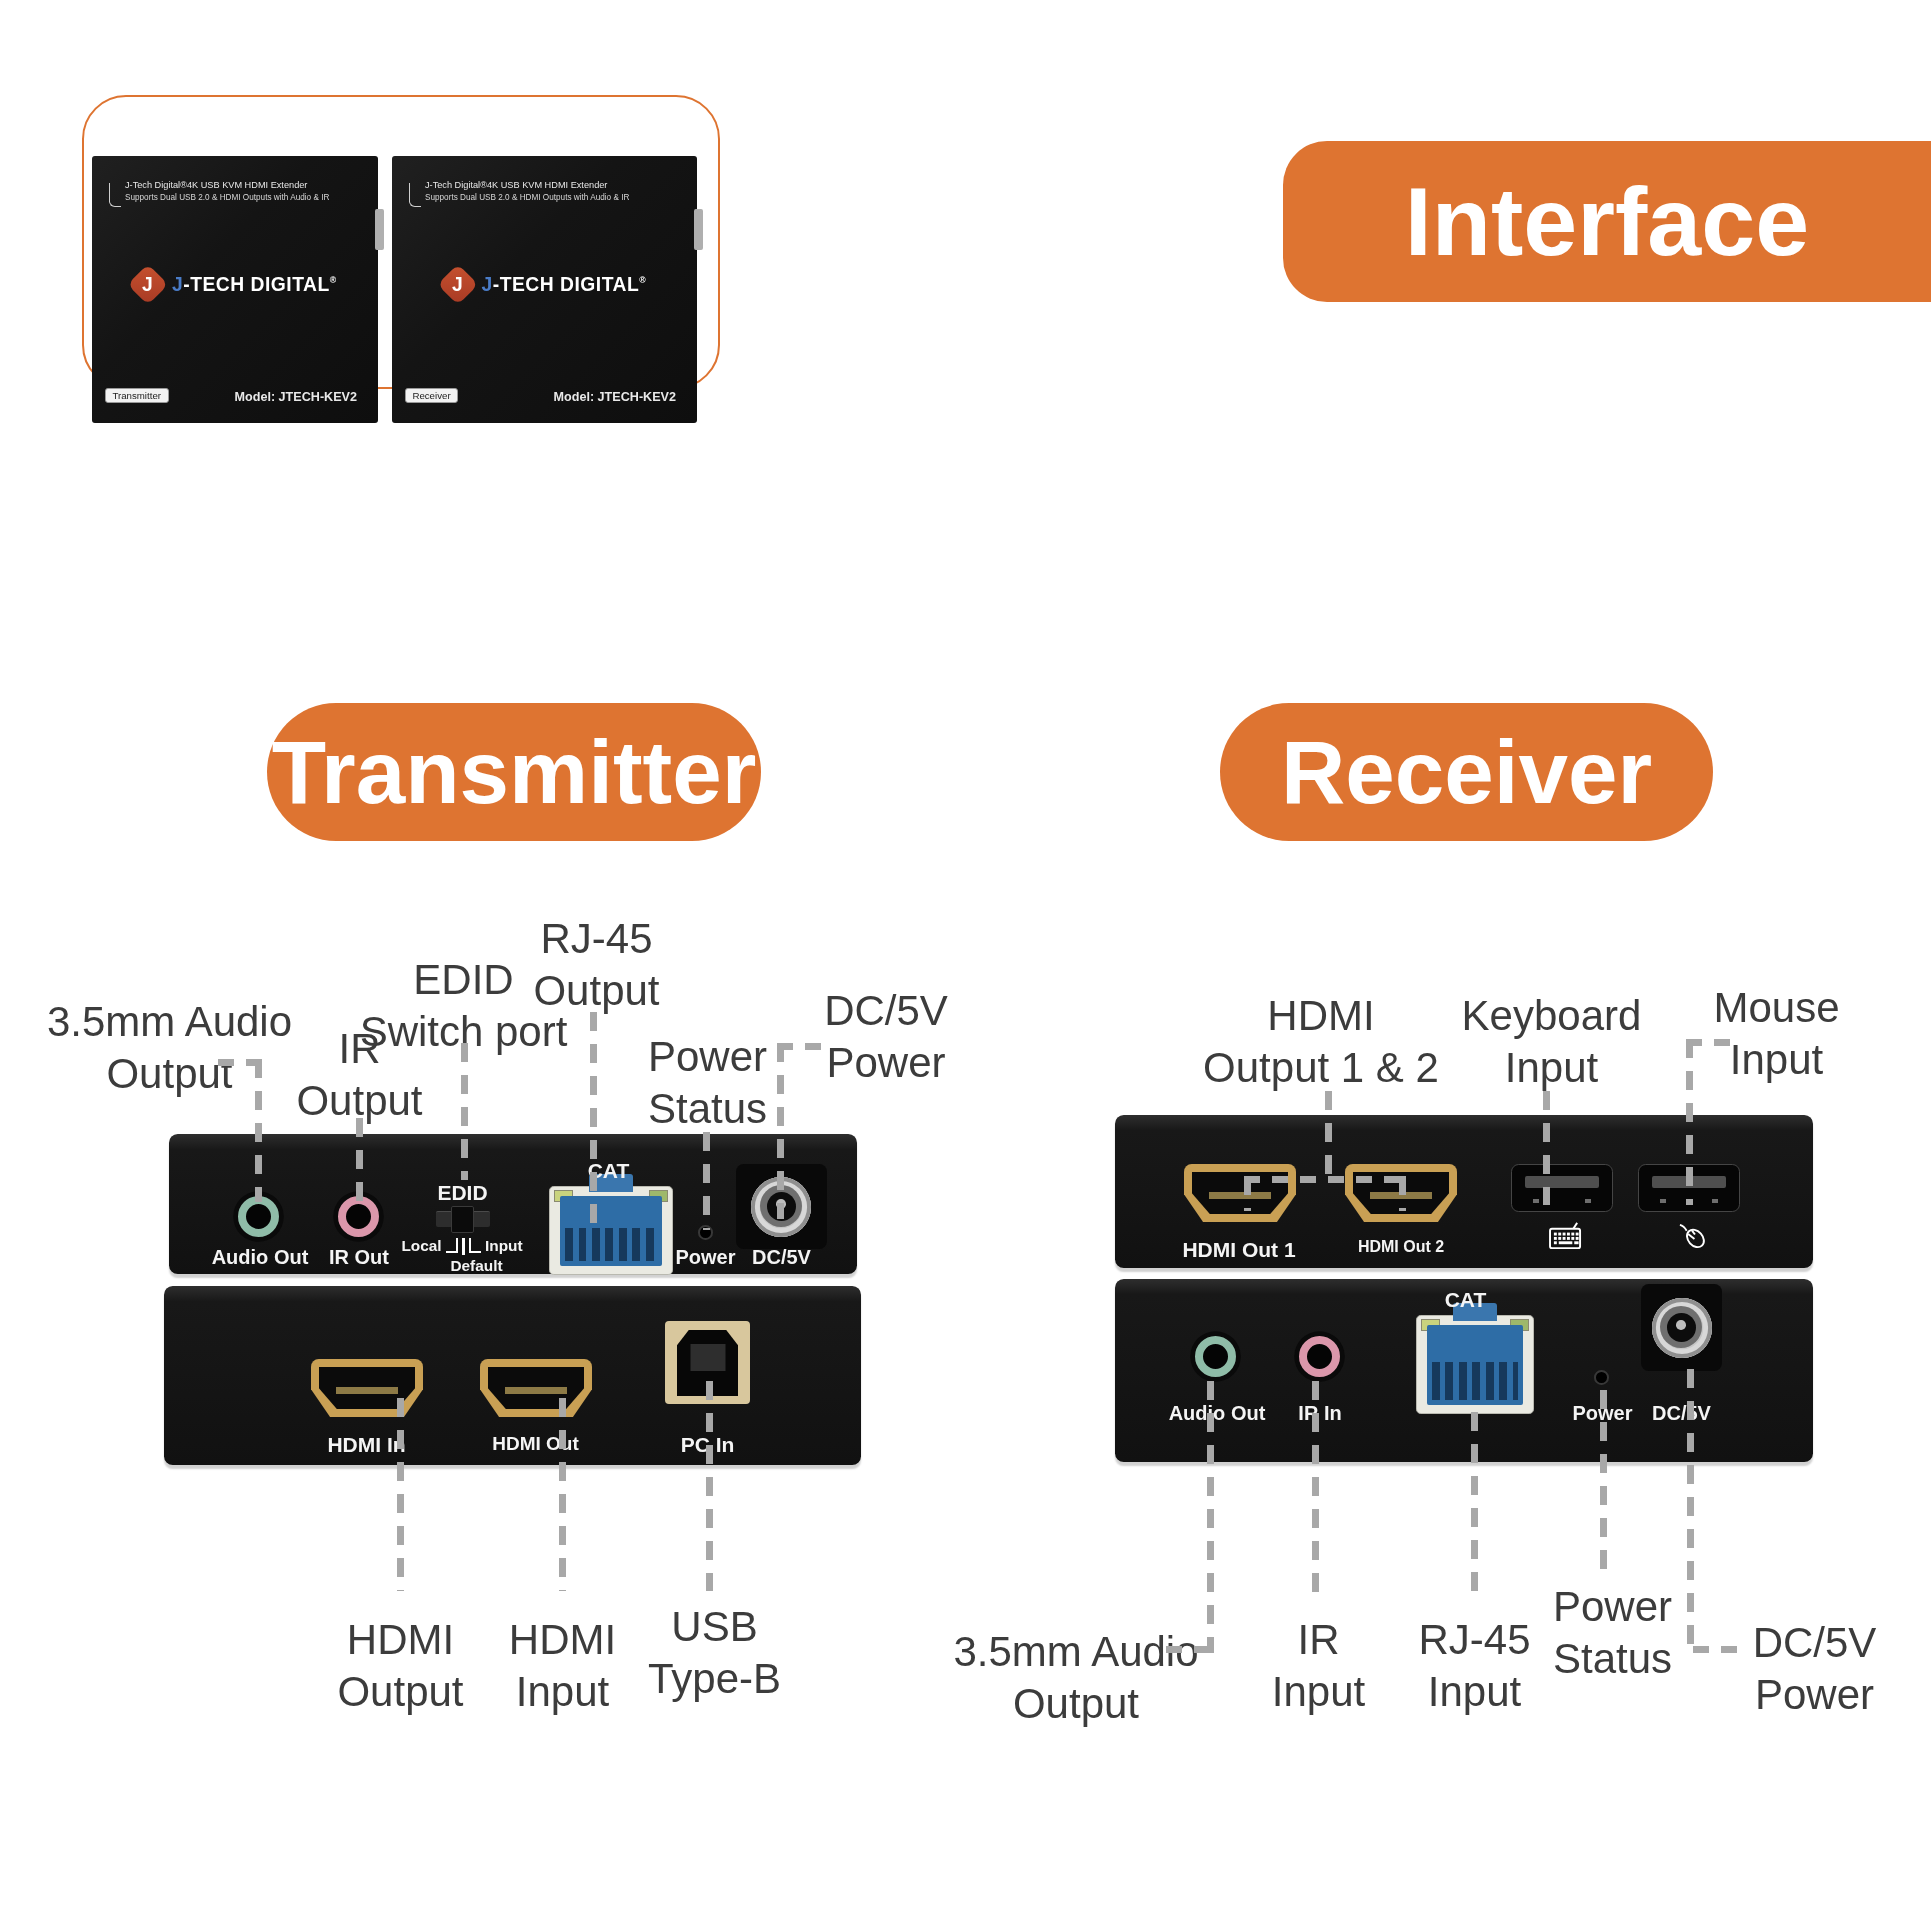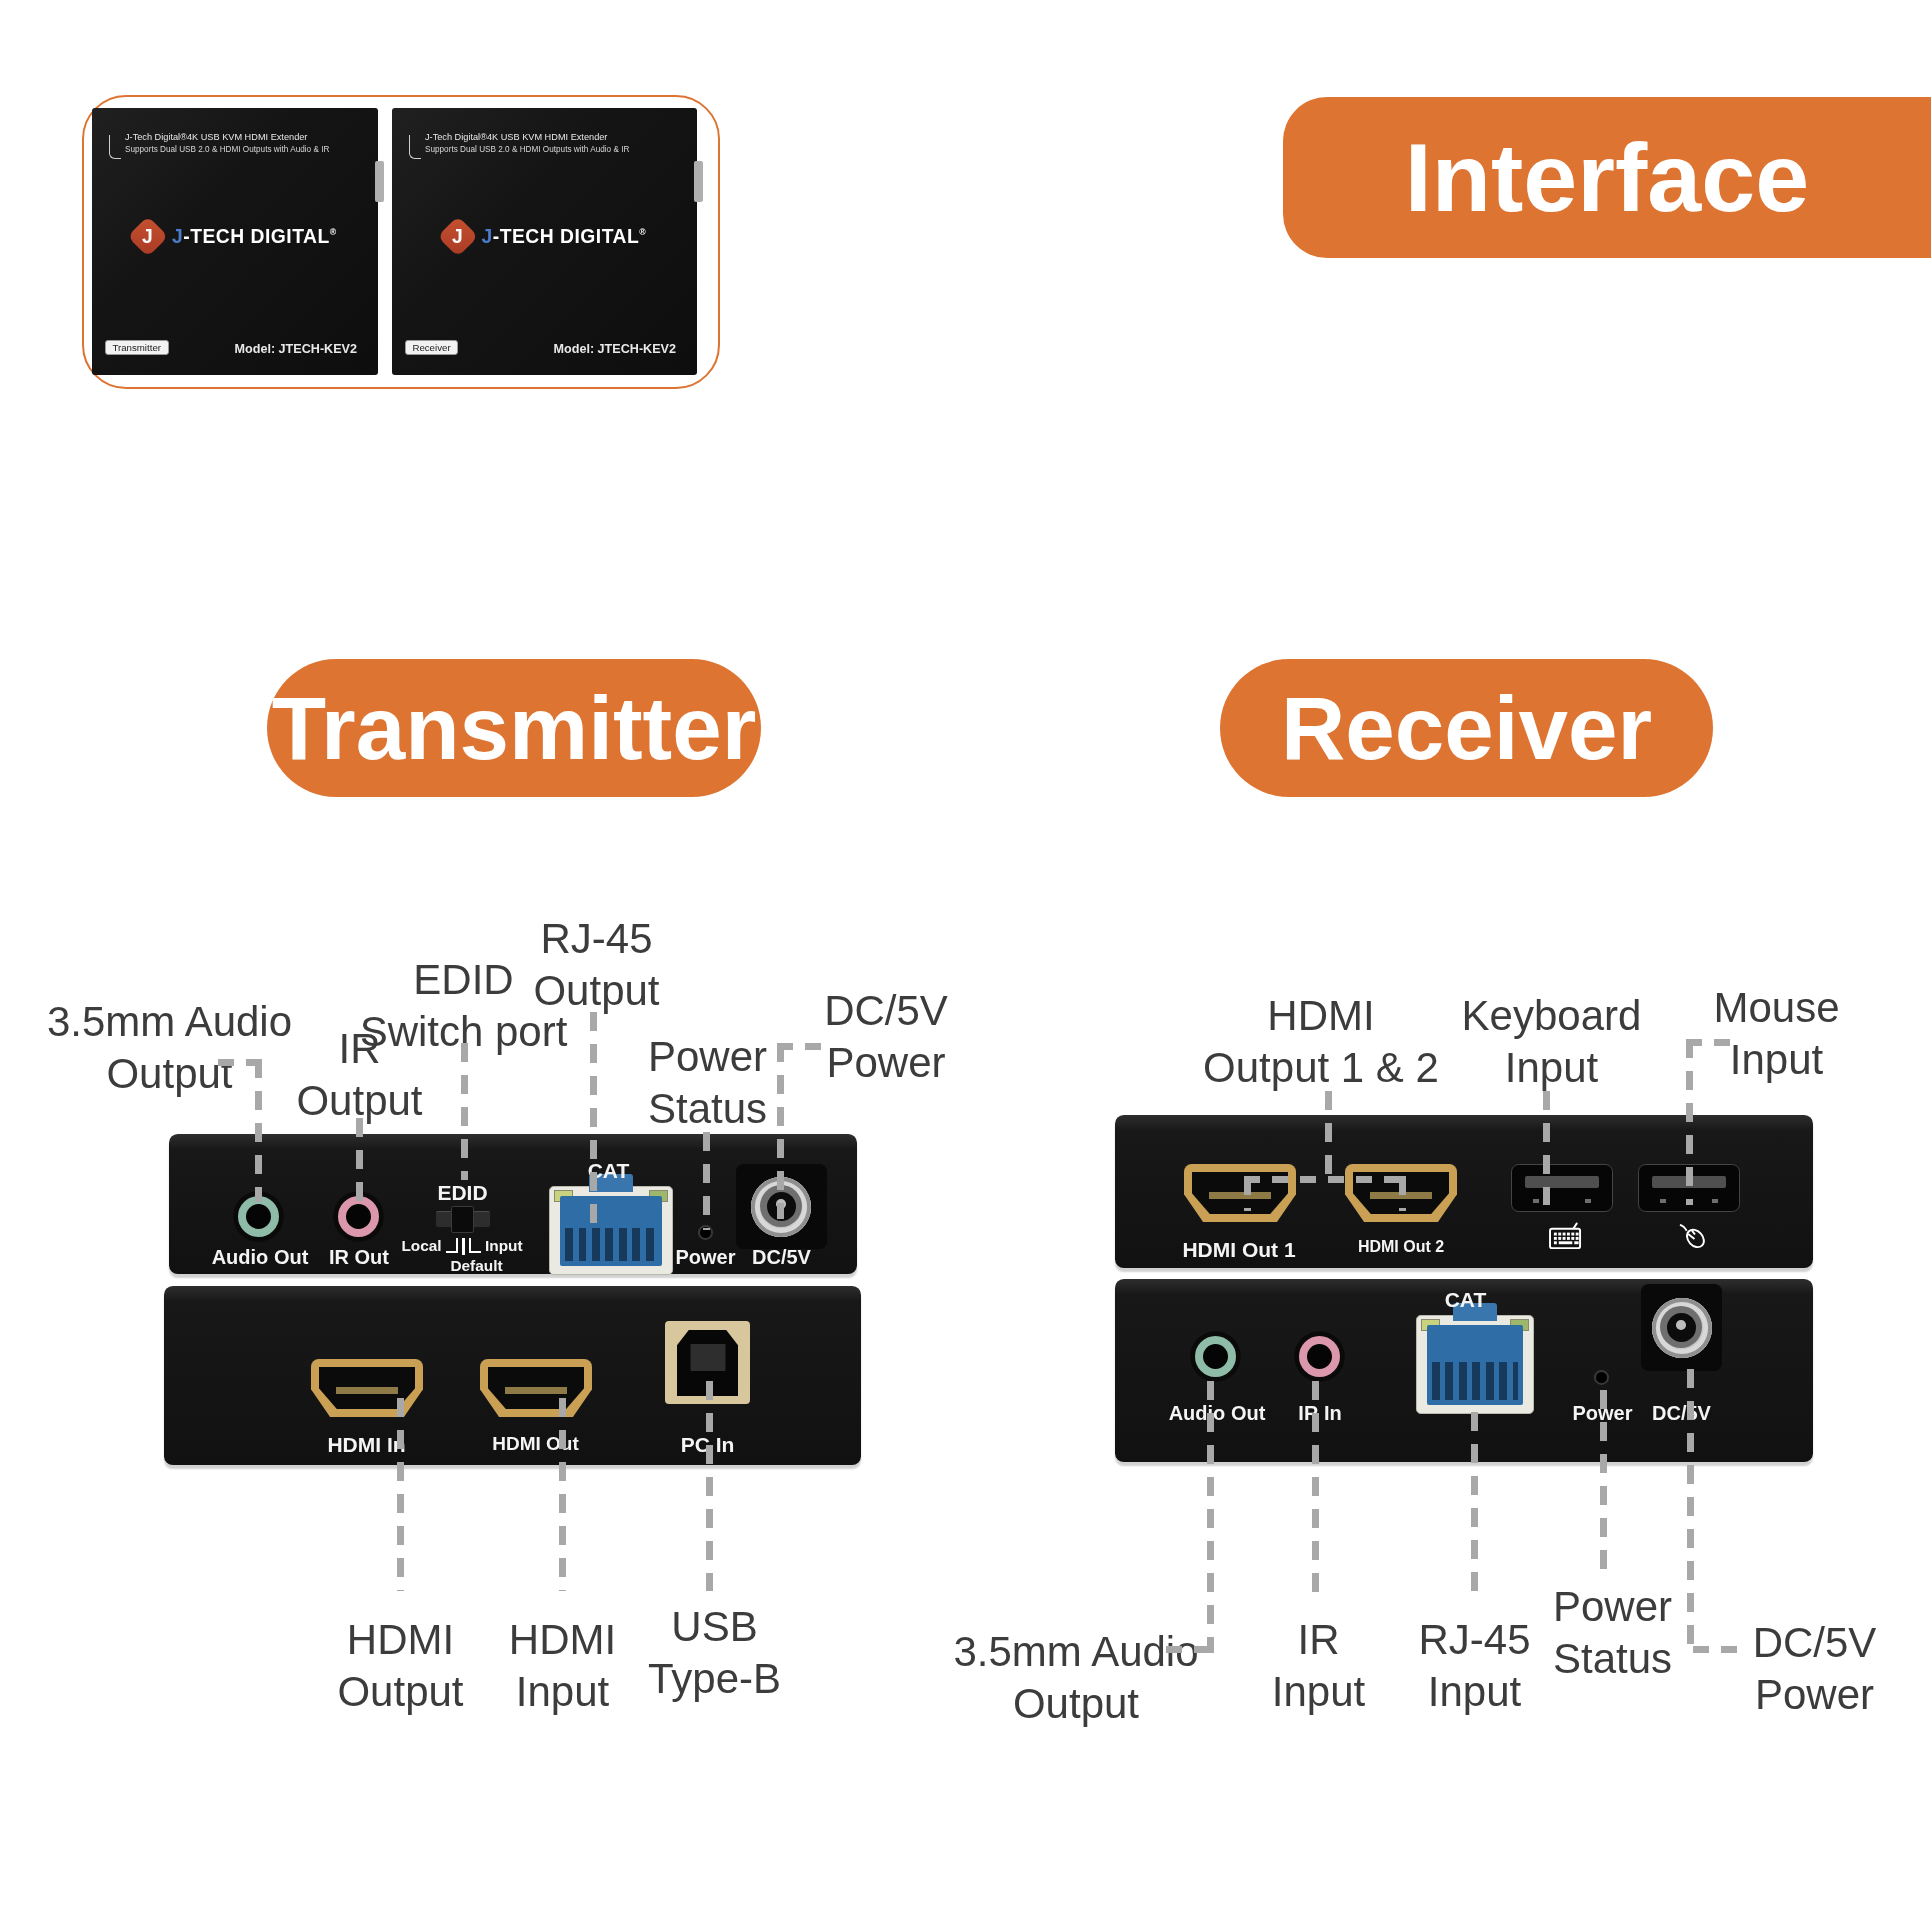--- a/index.html
+++ b/index.html
@@ -2,21 +2,21 @@
 <html><head>
 <meta charset="utf-8">
 <style>
   html,body{margin:0;padding:0;background:#ffffff;}
   #stage{position:relative;width:1931px;height:1931px;background:#ffffff;overflow:hidden;
          font-family:"Liberation Sans", sans-serif;}
   .abs{position:absolute;}
 
   
   .badge{position:absolute;background:#DE7431;color:#ffffff;font-weight:bold;
-         display:flex;align-items:center;justify-content:center;}
+         display:flex;align-items:center;justify-content:center;margin-top:44px;}
   .badge-pill{border-radius:71px;font-size:89px;}
   .badge-tab{border-radius:44px 0 0 44px;font-size:97px;}
 
   
   .callout{position:absolute;color:#3C3C3C;font-size:42px;line-height:52px;
            text-align:center;white-space:nowrap;}
 
   
   .vline{position:absolute;width:6.8px;z-index:6;
          background-image:repeating-linear-gradient(180deg,#A8A8A8 0 19.3px,transparent 19.3px 32px);}
@@ -85,21 +85,21 @@
   
   .usbb{position:absolute;width:85px;height:83px;background:#D8C79D;border-radius:3.9px;z-index:2;}
   .usbb-port{position:absolute;left:11.6px;right:11.6px;top:8.7px;bottom:7.7px;background:#070707;
              clip-path:polygon(0 24%,20% 0,80% 0,100% 24%,100% 100%,0 100%);}
   .usbb-inner{position:absolute;left:50%;top:23px;transform:translateX(-50%);
               width:35px;height:27px;background:#2e2e2e;}
 
   
   .photo-border{position:absolute;border:2.9px solid #DE7431;border-radius:44px;}
   .pbox{position:absolute;background:linear-gradient(135deg,#202020 0%,#141414 40%,#0e0e0e 100%);
-        border-radius:2.9px;}
+        border-radius:2.9px;margin-top:48px;}
   .pbox-head{position:absolute;color:#E8E8E8;line-height:12.6px;white-space:nowrap;}
   .pbox-head .l1{font-size:9.2px;}
   .pbox-head .l2{font-size:8.2px;color:#d6d6d6;}
   .pbox-bracket{position:absolute;width:10.6px;height:23px;border-left:1.4px solid #cfcfcf;
                 border-bottom:1.4px solid #cfcfcf;border-radius:0 0 0 5.8px;}
   .logo-row{position:absolute;display:flex;align-items:center;gap:9.7px;}
   .logo-mark{width:29px;height:29px;background:linear-gradient(135deg,#C6512F,#A83A24);
              border-radius:7.7px;transform:rotate(45deg);display:flex;align-items:center;justify-content:center;}
   .logo-mark span{transform:rotate(-45deg);color:#fff;font-weight:bold;font-size:19.3px;}
   .logo-text{color:#ffffff;font-weight:bold;font-size:19.3px;letter-spacing:0.5px;white-space:nowrap;}

